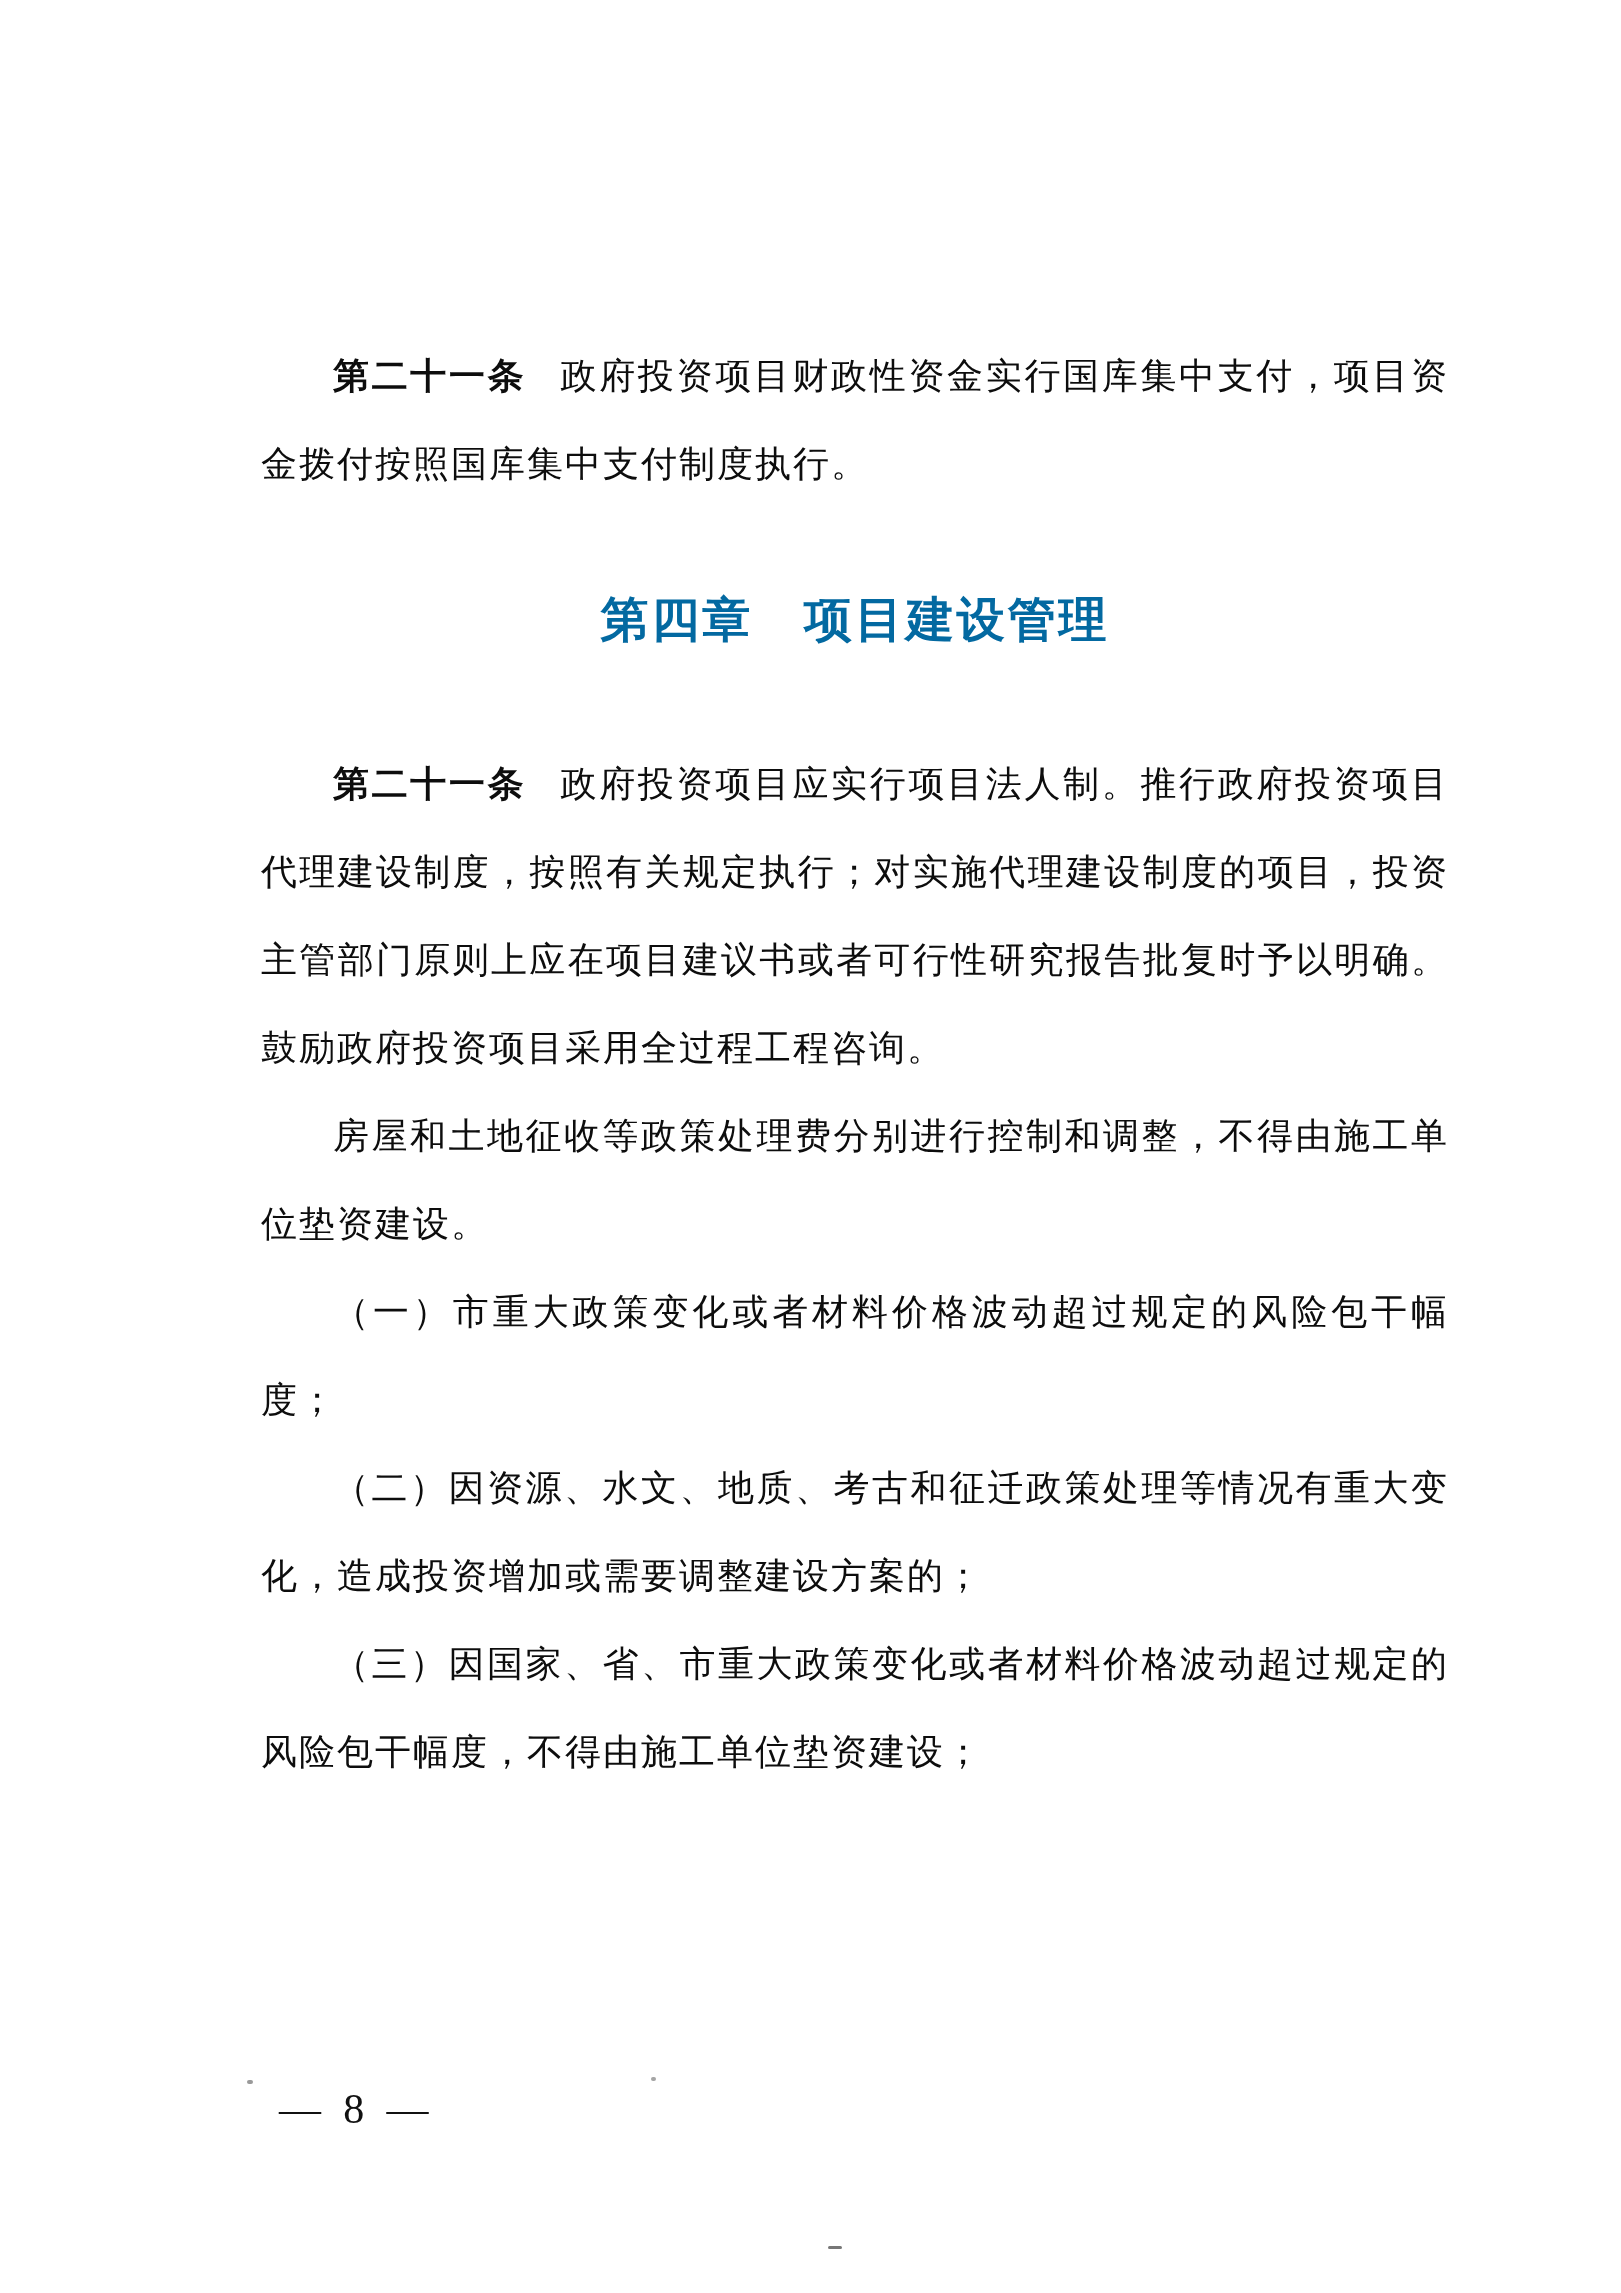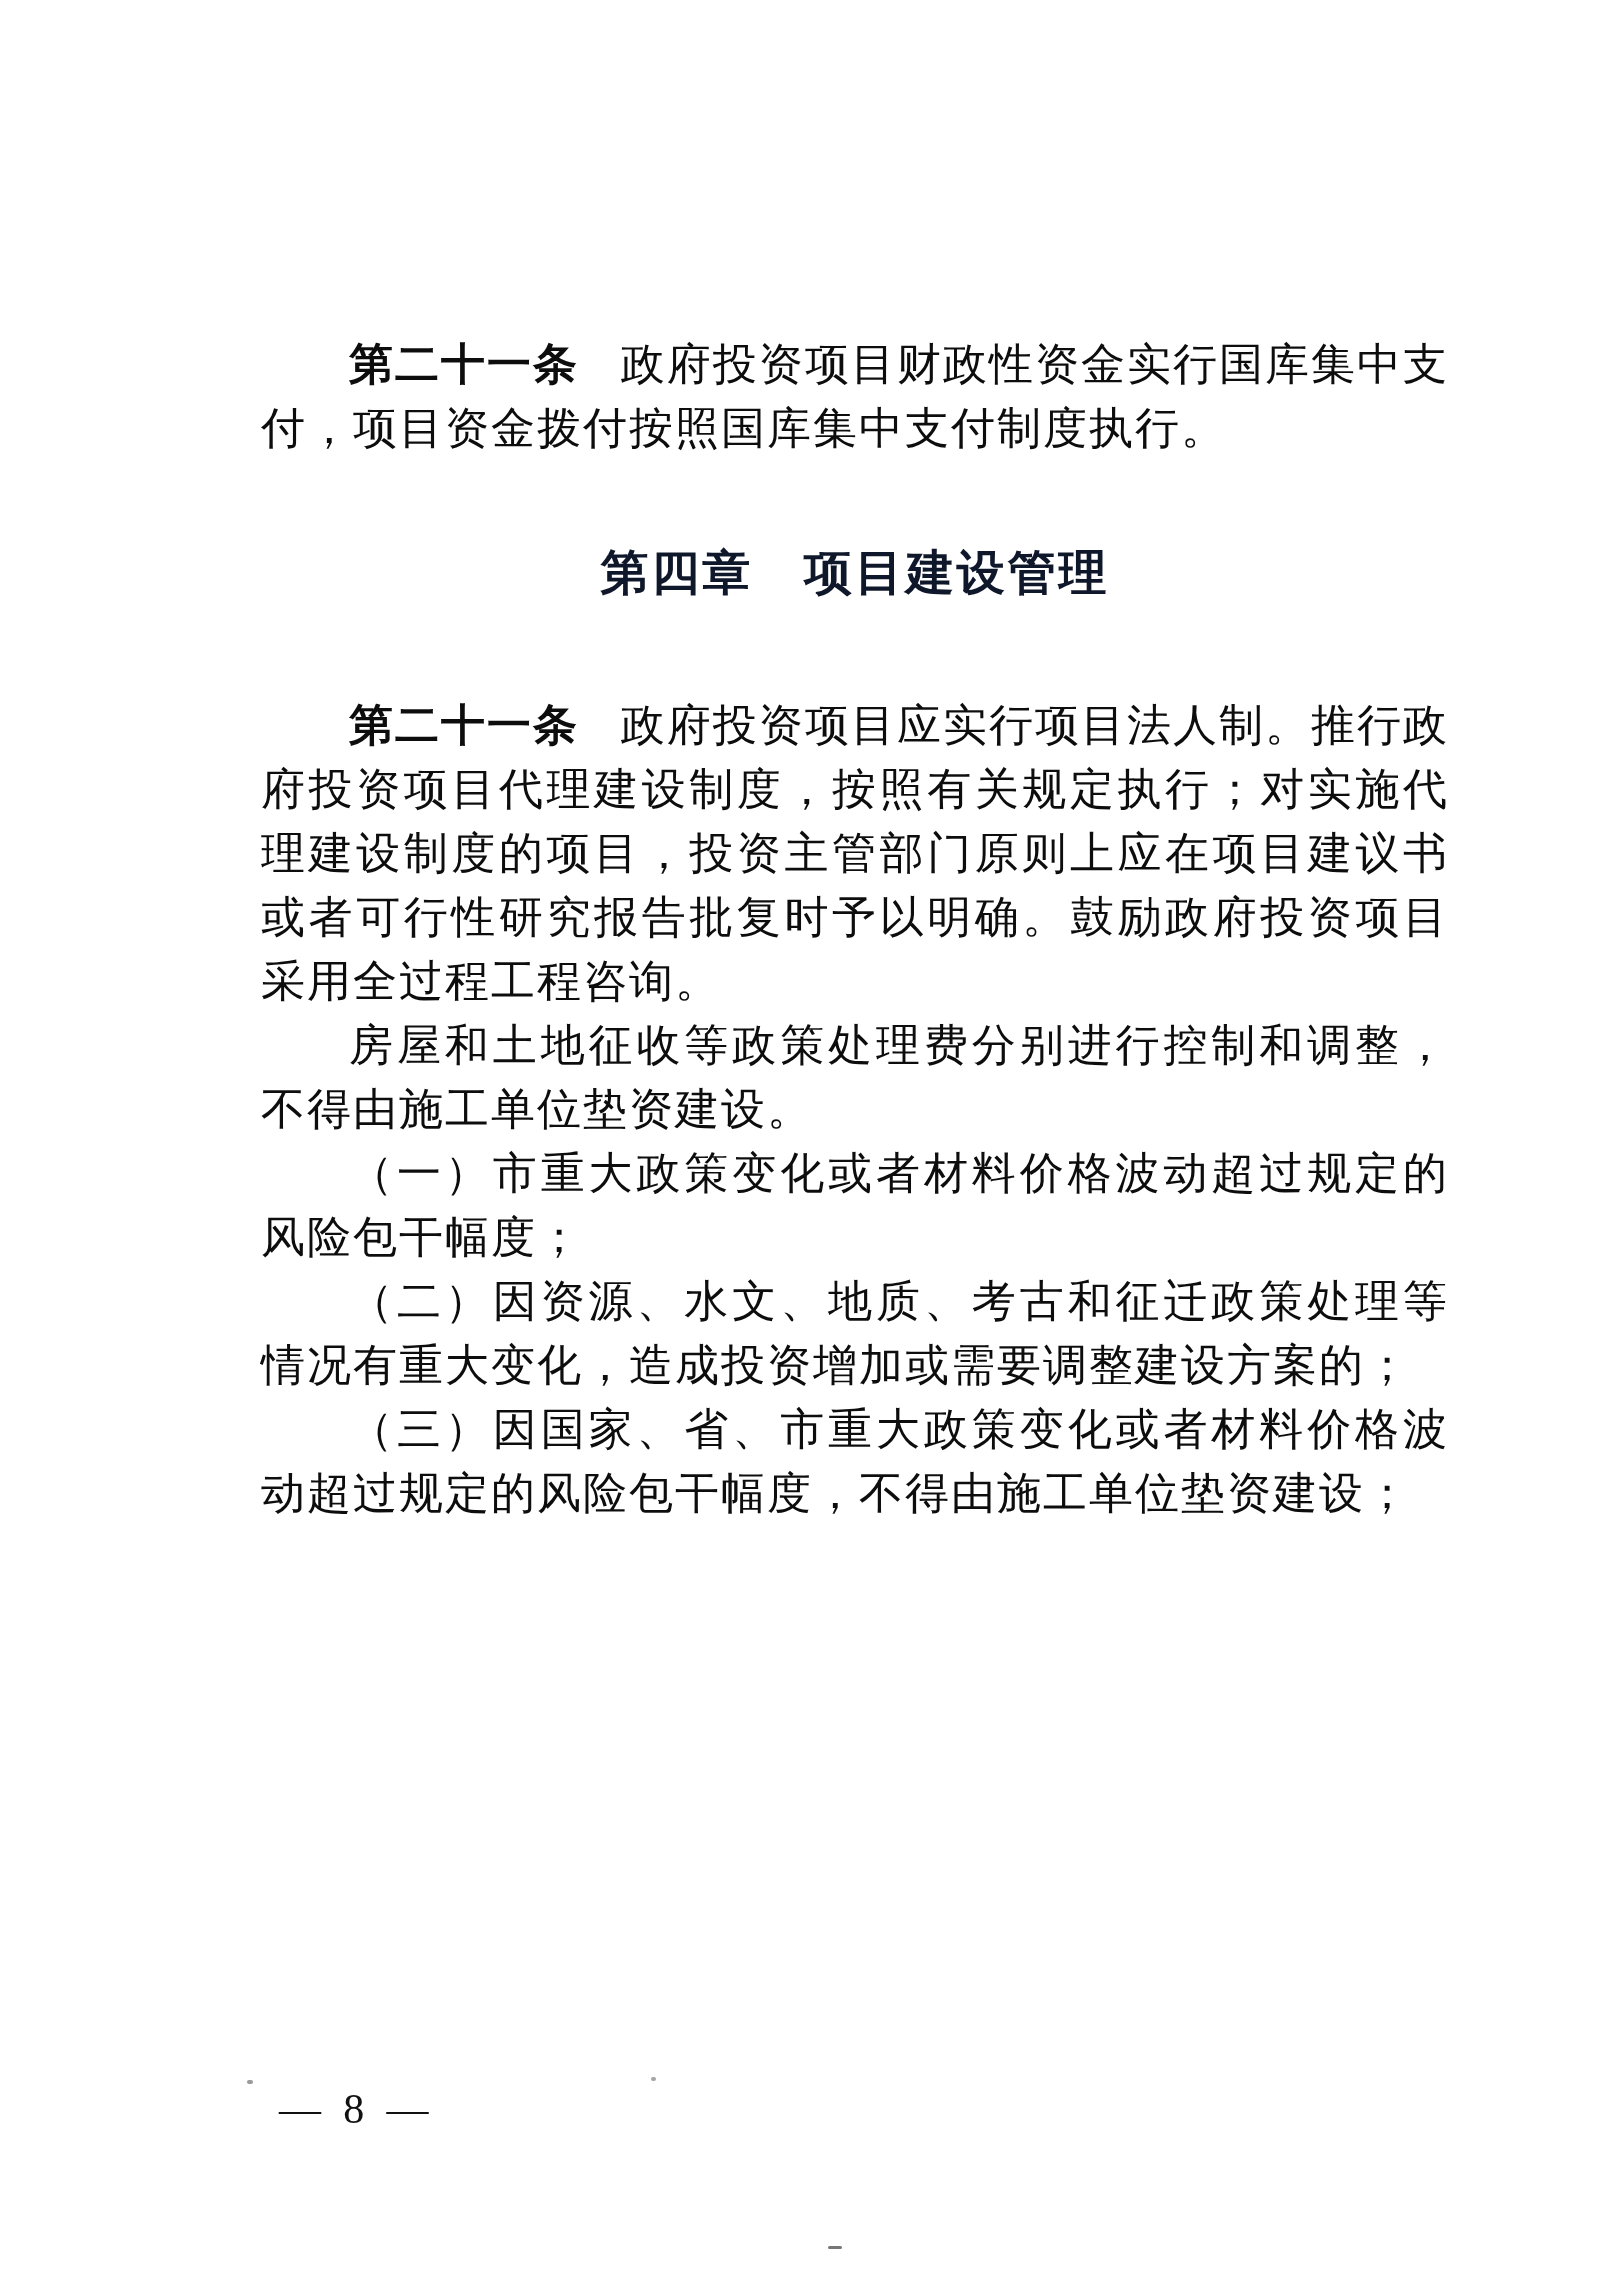--- a/index.html
+++ b/index.html
@@ -12,43 +12,43 @@
   }
   .content {
     position: absolute;
     left: 261px;
     top: 332px;
     width: 1188px;
   }
   .para {
     margin: 0;
     font-family: "Liberation Serif", "DejaVu Serif", serif;
-    font-size: 44px;
-    line-height: 64px;
+    font-size: 36px;
+    line-height: 88px;
     color: #0d0d0d;
     text-align: justify;
     text-justify: inter-character;
     text-indent: 2em;
     letter-spacing: 2px;
   }
   .lead {
     font-weight: bold;
     font-family: "Liberation Sans", "DejaVu Sans", sans-serif;
     margin-right: 0.95em;
   }
   .chapter {
     margin: 74px 0 82px 0;
     text-align: center;
     text-indent: 0;
     font-family: "Liberation Sans", "DejaVu Sans", sans-serif;
     font-size: 48px;
     font-weight: bold;
     line-height: 76px;
     letter-spacing: 2.9px;
-    color: #0f172a;
+    color: #0369a1;
   }
   .page-footer {
     position: absolute;
     left: 279px;
     top: 2086px;
     font-family: "Liberation Serif", "DejaVu Serif", serif;
     font-size: 42px;
     line-height: 47px;
     letter-spacing: 5.9px;
     color: #111111;

